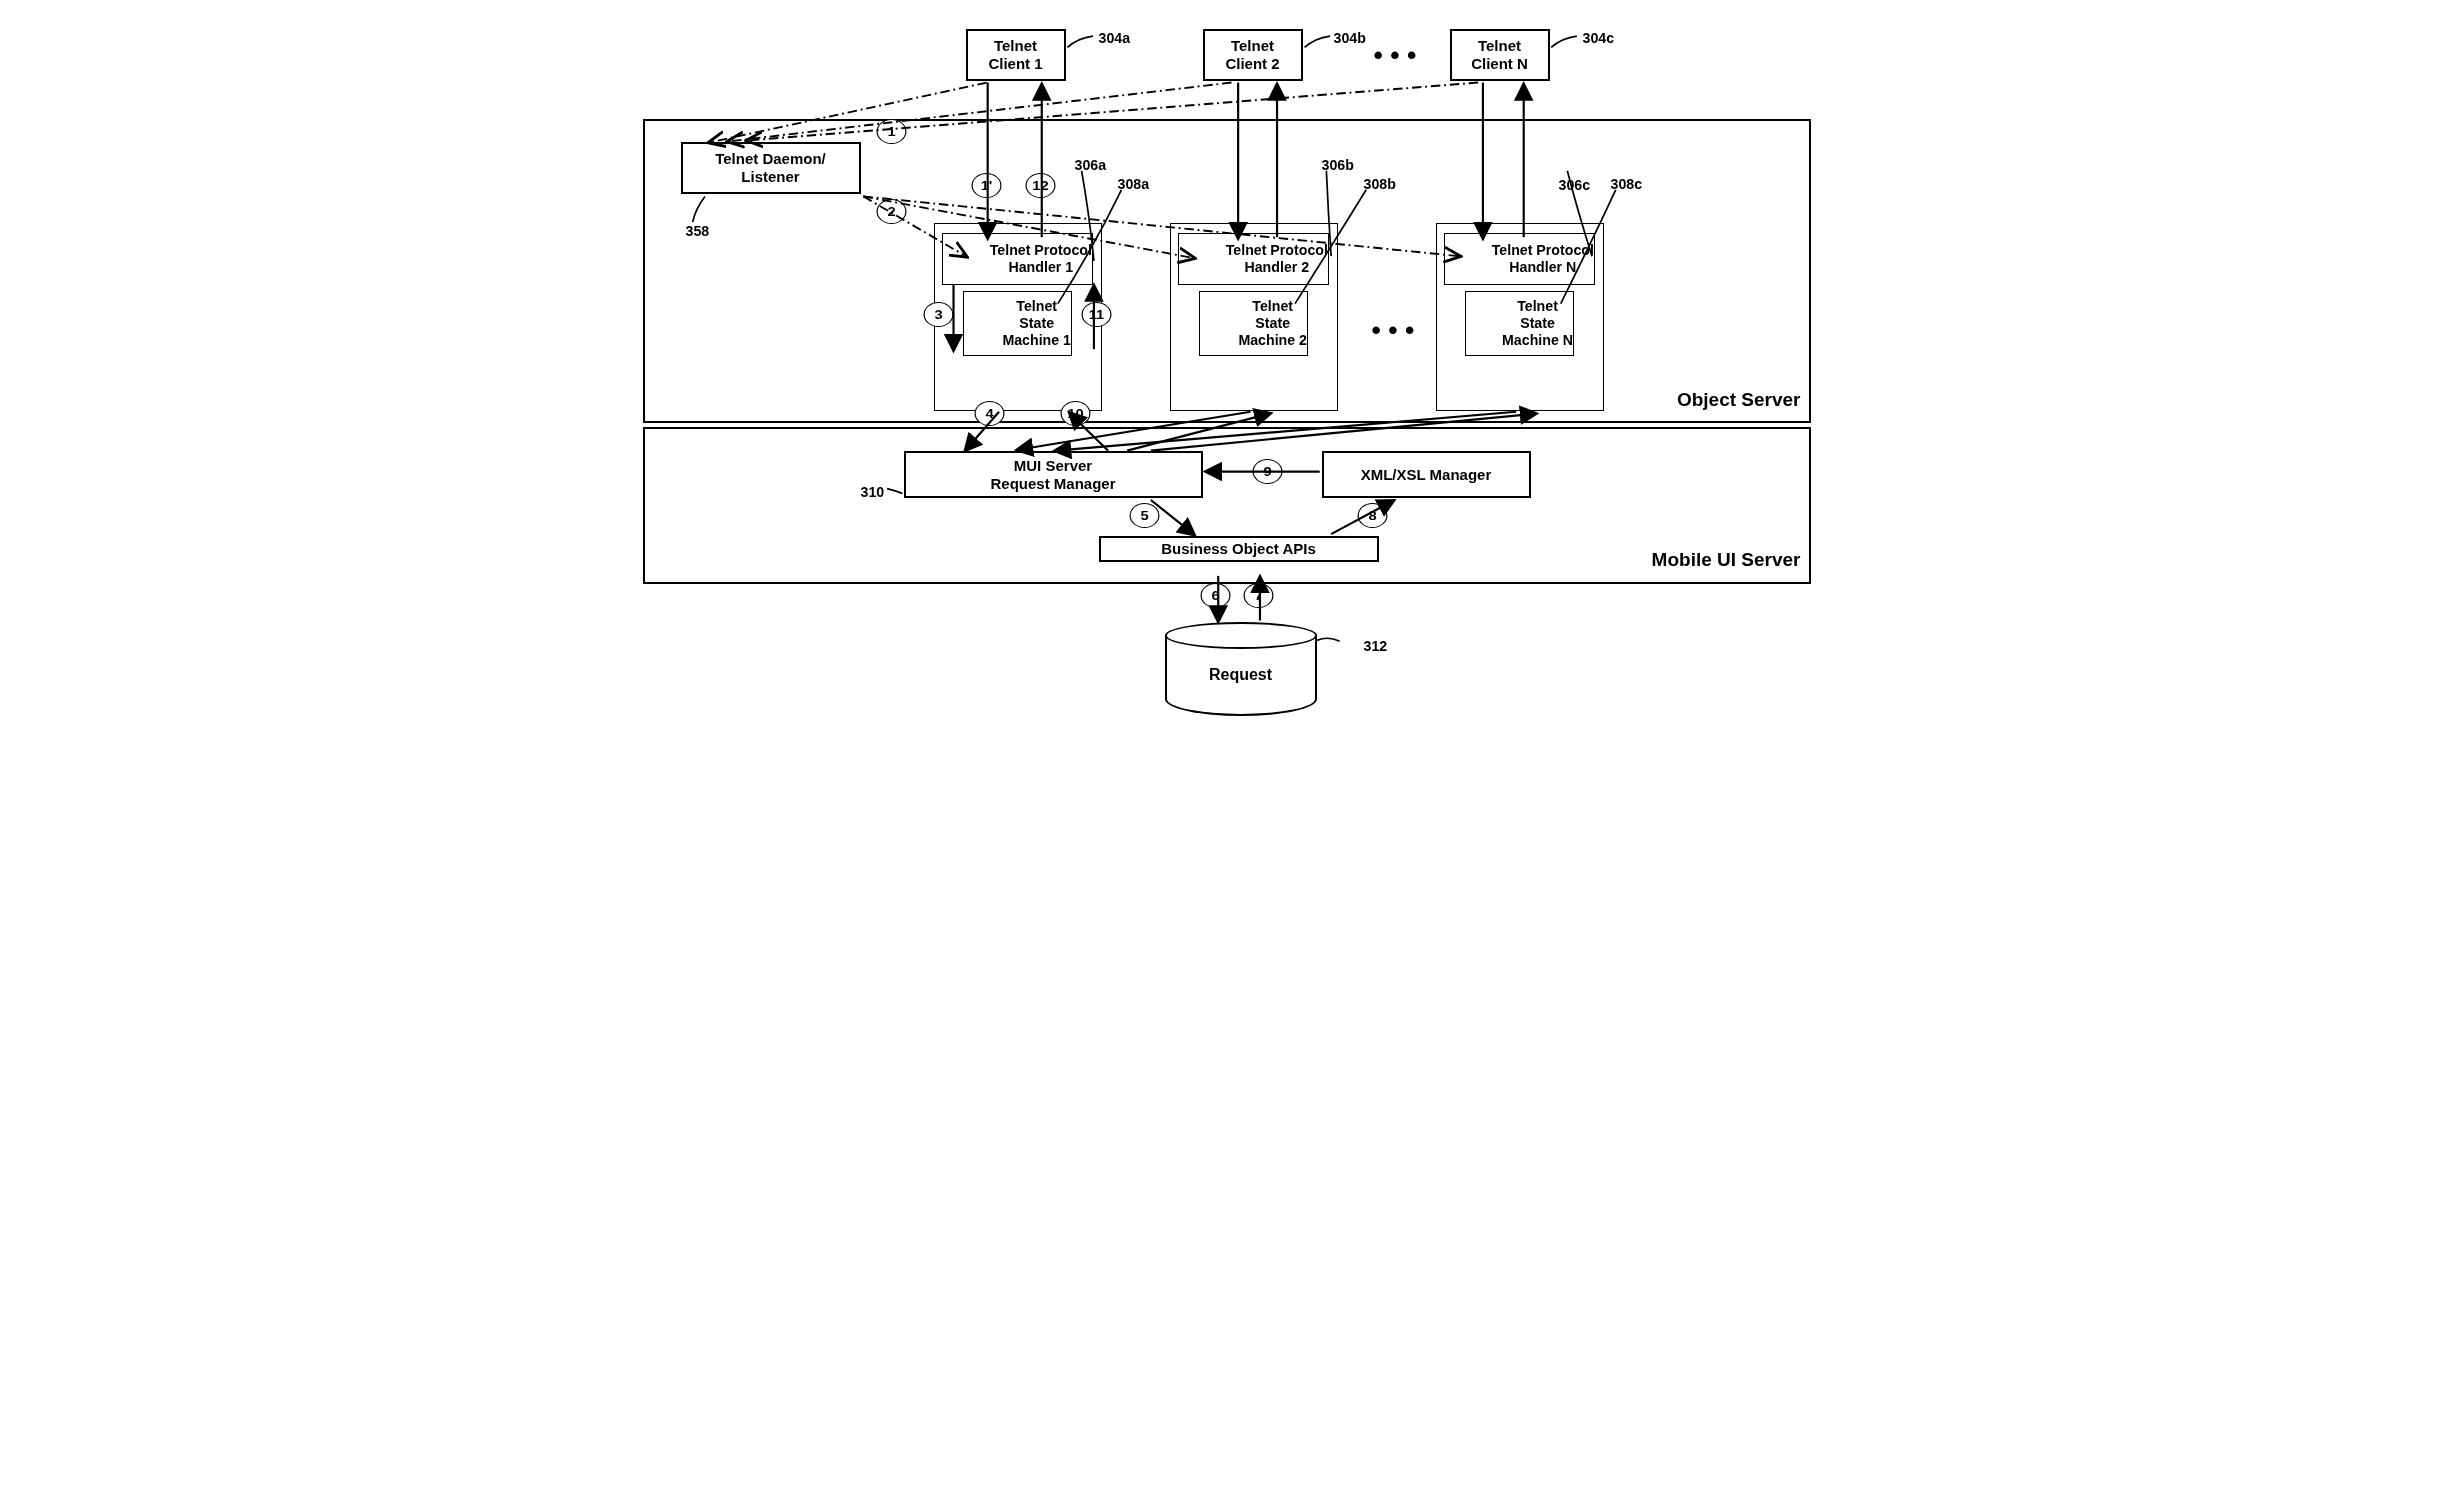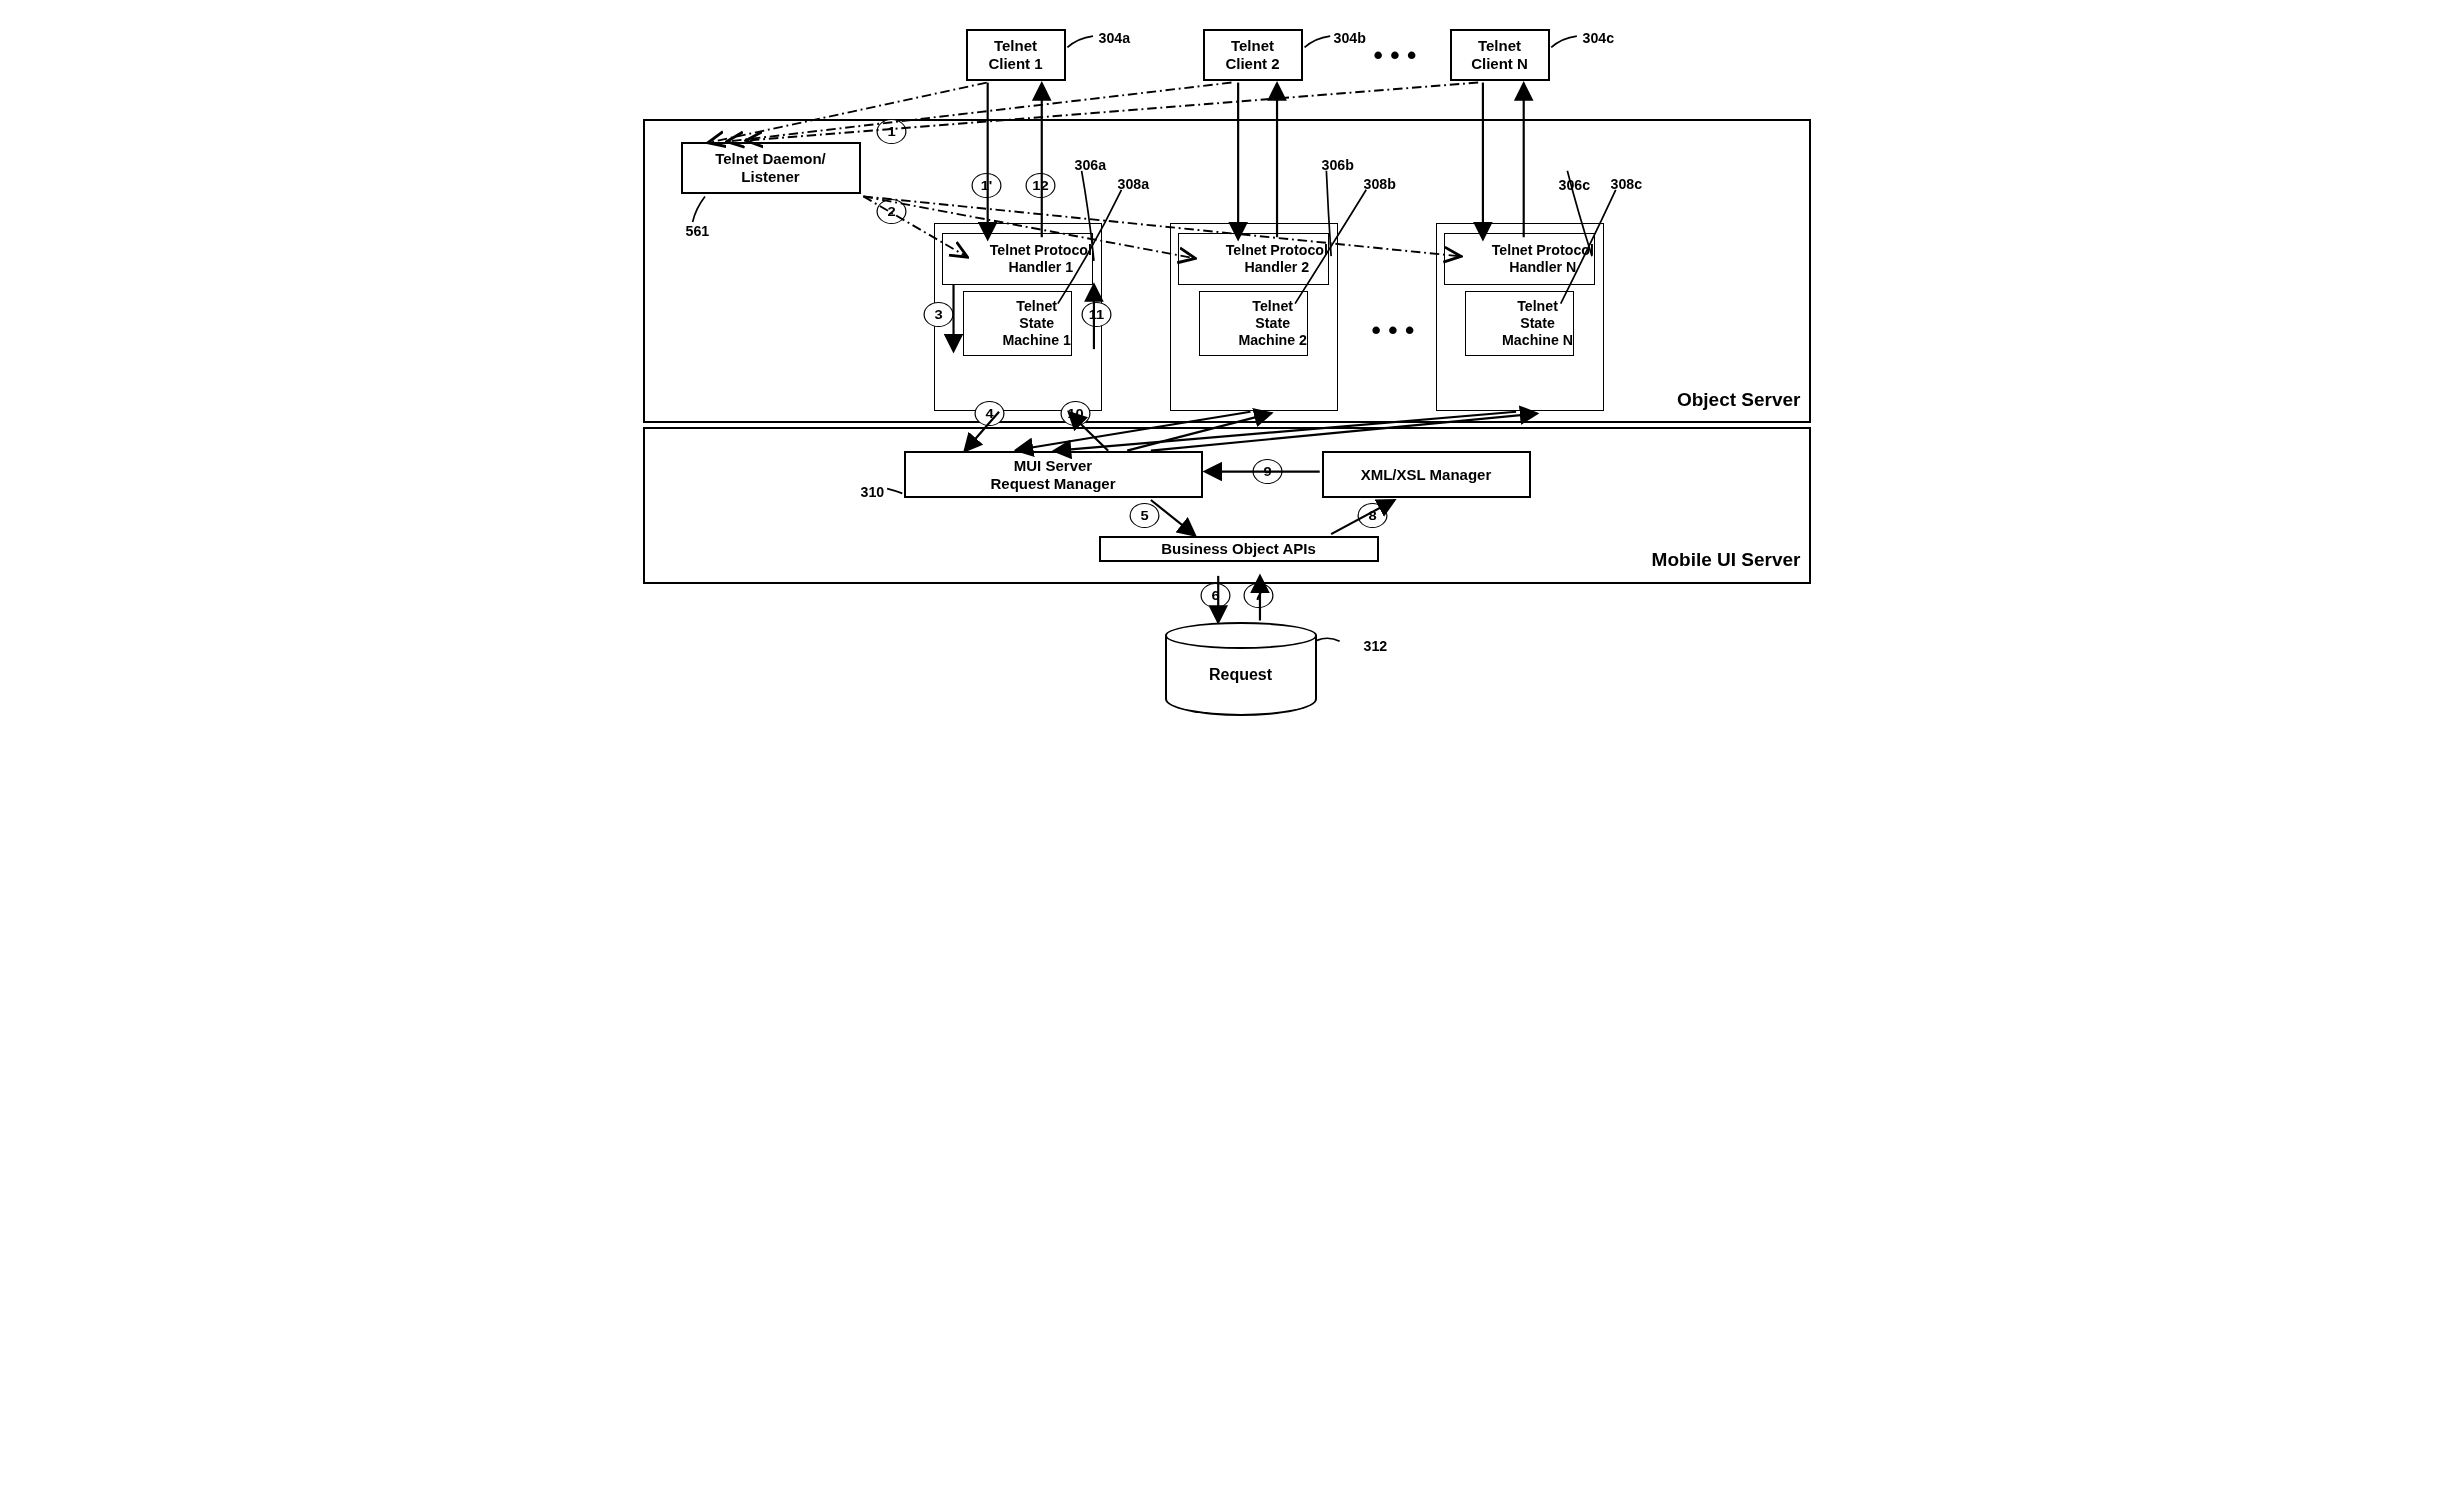--- a/index.html
+++ b/index.html
@@ -52,21 +52,21 @@
       <path d="M 977 30 Q 988 20 1004 18" stroke="#000" stroke-width="1.8" fill="none"></path>
     </svg>
 
   <div class="container-box" style="left:19px; top:100px; width:1168px; height:304px;"></div>
   <div class="big-label" style="right:38px; top:370px;">Object Server</div>
 
   <div class="box" style="left:57px; top:123px; width:180px; height:52px;">
       <span style="white-space:pre-line;">Telnet Daemon/
 Listener</span>
     </div>
-  <div class="label" style="left:62px; top:204px;">561</div>
+  <div class="label" style="left:62px; top:204px;">358</div>
   <svg class="arrows" style="overflow:visible;" viewBox="0 0 1280 780" width="1215" height="740">
       <path d="M 85 187 Q 75 200 72 214" stroke="#000" stroke-width="1.8" fill="none"></path>
     </svg>
 
   <div class="handler-group" style="left:310px; top:204px; width:168px; height:188px;">
     <div class="inner-box" style="height:52px;">
         <span style="white-space:pre-line;">Telnet Protocol
 Handler 1</span>
       </div>
     <div class="inner-box" style="height:65px; width:109px; margin:5.7px auto 0 auto;">

